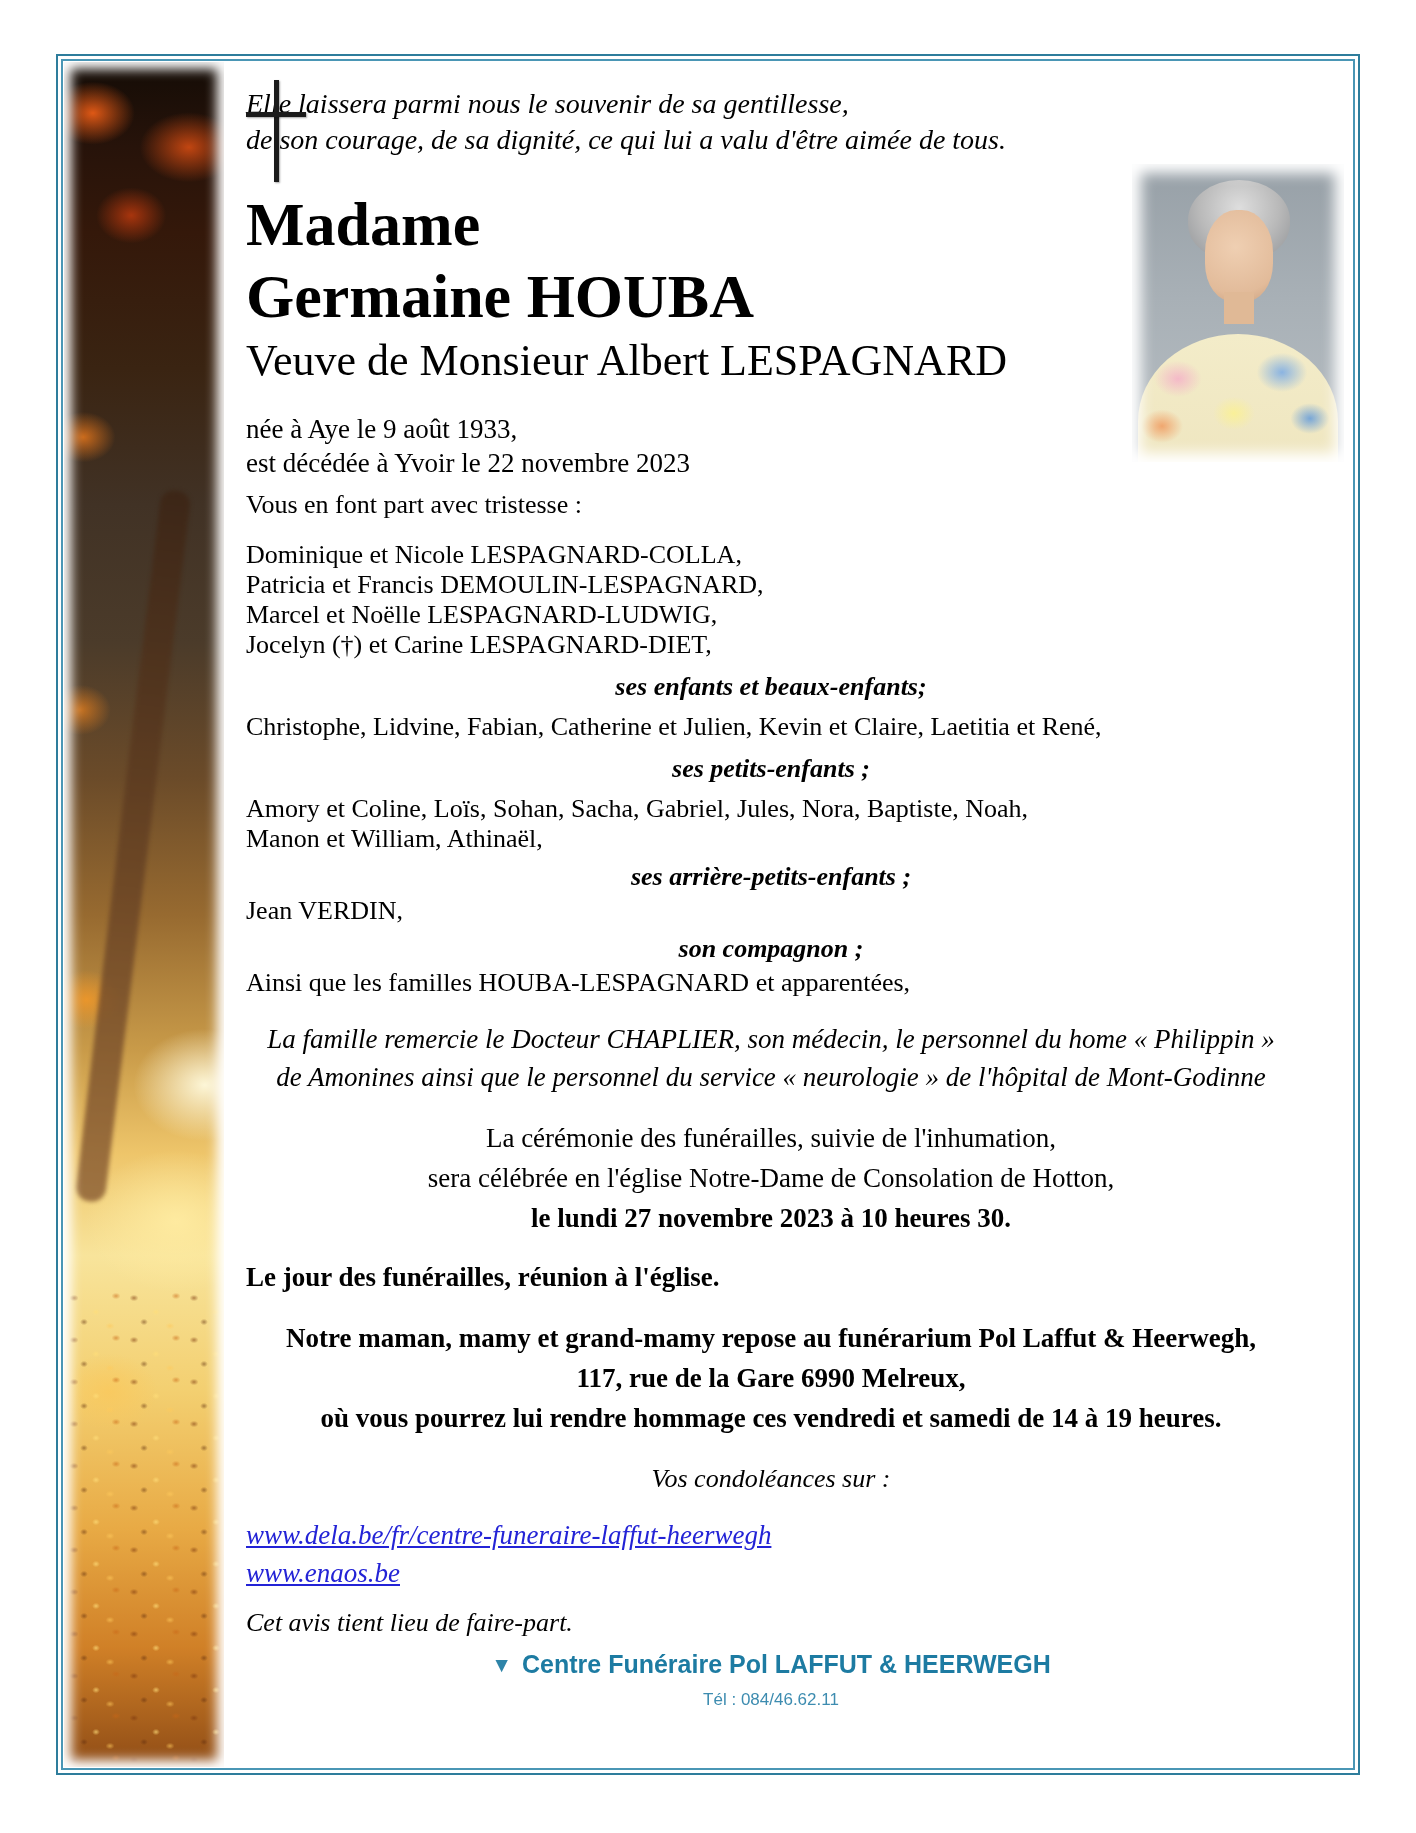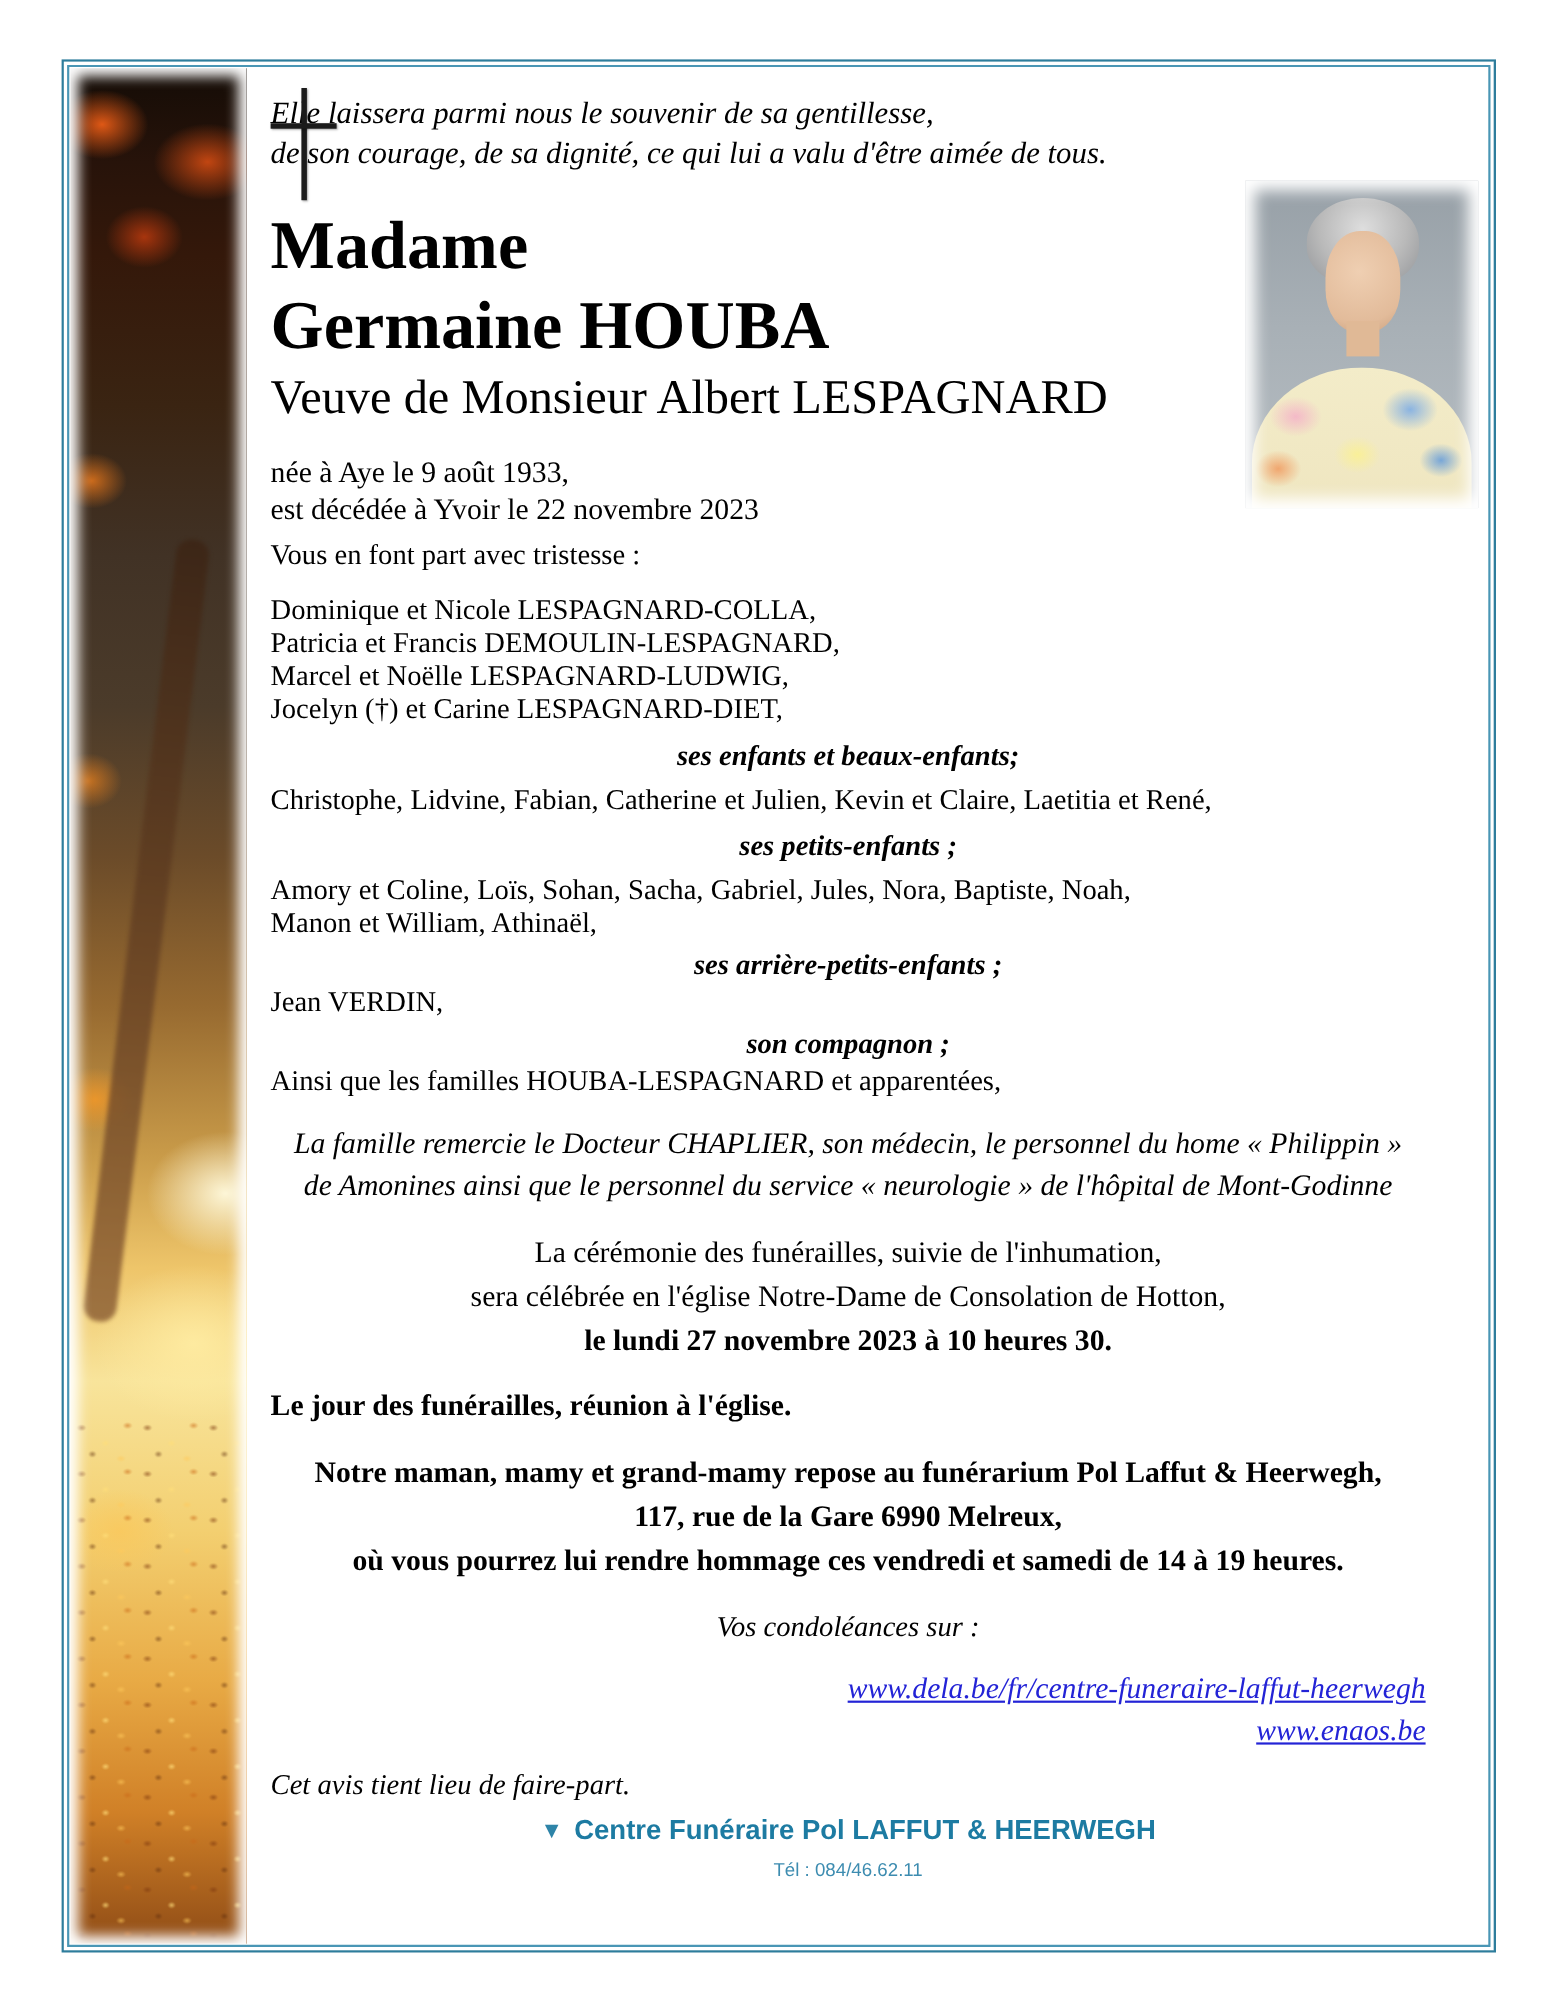--- a/index.html
+++ b/index.html
@@ -92,21 +92,21 @@
   .relation{text-align:center;font-weight:bold;font-style:italic;margin:12px 0 10px 0;}
   .relation.tight{margin:8px 0 4px 0;}
   .closing{margin:4px 0 22px 0;}
   
   .thanks{font-style:italic;text-align:center;font-size:27px;line-height:38px;margin:0 0 22px 0;}
   .ceremony{text-align:center;font-size:27px;line-height:40px;margin:0 0 24px 0;}
   .bold{font-weight:bold;}
   .meeting{text-align:left;font-weight:bold;font-size:27px;line-height:30px;margin:0 0 26px 0;}
   .funerarium{text-align:center;font-weight:bold;font-size:27px;line-height:40px;margin:0 0 26px 0;}
   .condolences-label{font-style:italic;text-align:center;margin:0 0 22px 0;}
-  .links{text-align:right;font-style:italic;font-size:27px;line-height:38px;margin:0 0 16px 0;}
+  .links{text-align:left;font-style:italic;font-size:27px;line-height:38px;margin:0 0 16px 0;}
   .links a{color:#2323d6;text-decoration:underline;}
   .notice{font-style:italic;margin:0 0 10px 0;}
   
   .footer{font-family:"Liberation Sans","DejaVu Sans",sans-serif;text-align:center;color:#2080a6;}
   .brand{font-size:25px;font-weight:bold;line-height:32px;margin-bottom:6px;color:#1d7ba2;}
   .brand .tri{font-size:21px;margin-right:10px;position:relative;top:-1px;color:#2e84a8;}
   .locations{font-size:19px;line-height:28px;color:#3d8cb0;margin-bottom:6px;}
   .phone{font-size:17px;line-height:24px;color:#3d8cb0;}
 </style>
 </head>

